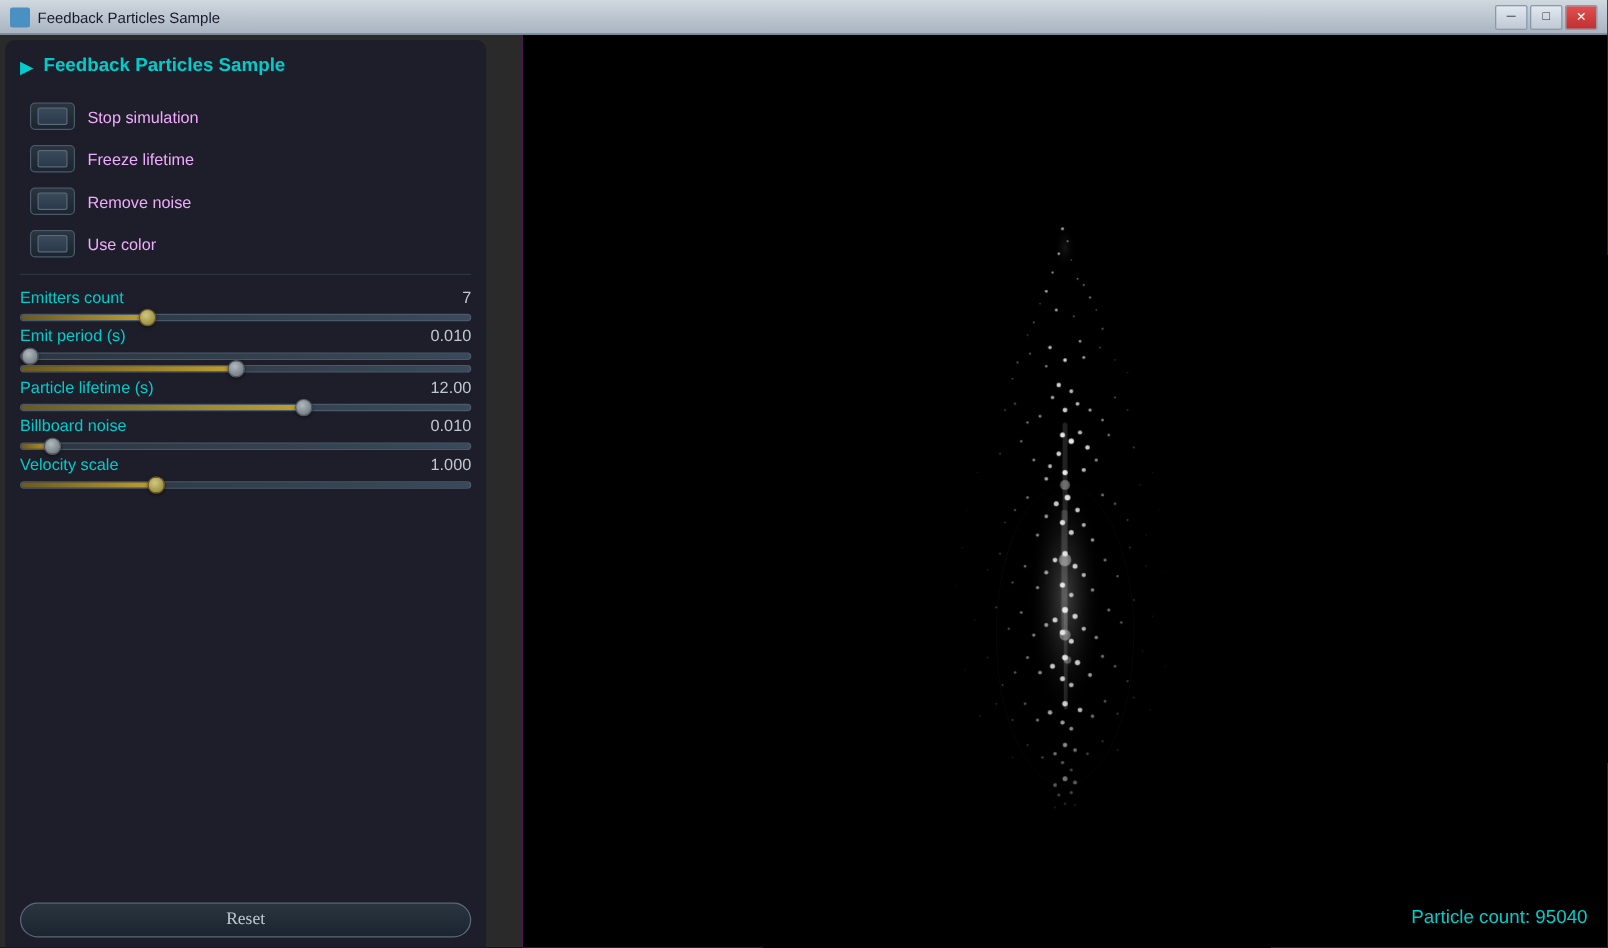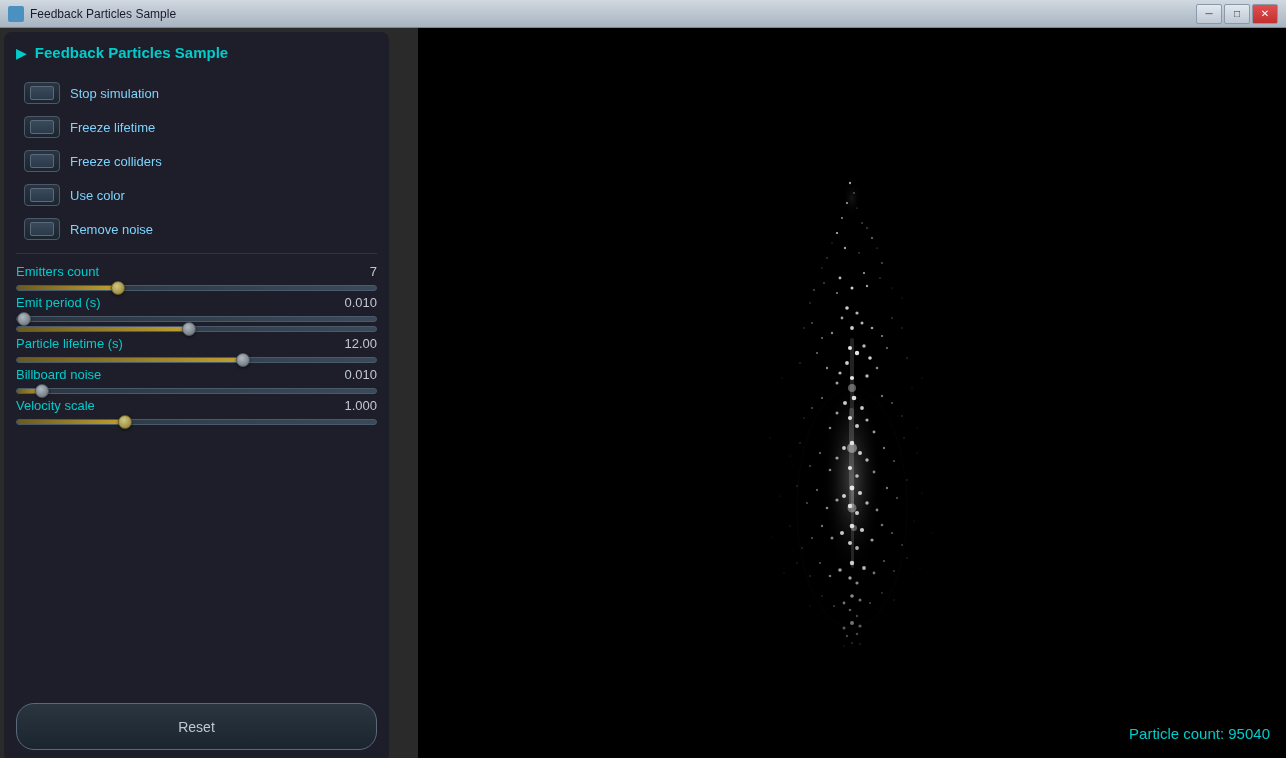--- a/index.html
+++ b/index.html
@@ -127,21 +127,21 @@
 
     .toggle-inner {
       width: 24px;
       height: 14px;
       background: linear-gradient(to bottom, #3a4a5a, #2a3a4a);
       border-radius: 2px;
       border: 1px solid #5a6a7a;
     }
 
     .toggle-label {
-      color: #7dd3fc;
+      color: #f0abfc;
       font-size: 13px;
     }
 
     
     .slider-section {
       margin: 4px 0;
     }
 
     .slider-header {
       display: flex;
@@ -194,30 +194,31 @@
     }
 
     
     .reset-button {
       margin-top: auto;
       padding-top: 12px;
     }
 
     .reset-btn {
       width: 100%;
-      height: 47px;
+      height: 28px;
       background: linear-gradient(to bottom, #2a3540, #1a2530);
       border: 1px solid #5a6a7a;
       border-radius: 18px;
       color: #c0c8d0;
       font-size: 14px;
       cursor: pointer;
       display: flex;
       align-items: center;
       justify-content: center;
+      font-family: Liberation Serif, serif;
     }
 
     
     .particle-viewport {
       flex: 1;
       background: #a21caf;
       position: relative;
       overflow: hidden;
       margin-left: 25px;
     }
@@ -277,33 +278,27 @@
         <div class="toggle-row">
       <div class="toggle-btn">
         <div class="toggle-inner"></div>
       </div>
       <span class="toggle-label">Freeze lifetime</span>
     </div>
         <div class="toggle-row">
       <div class="toggle-btn">
         <div class="toggle-inner"></div>
       </div>
-      <span class="toggle-label">Freeze colliders</span>
+      <span class="toggle-label">Remove noise</span>
     </div>
         <div class="toggle-row">
       <div class="toggle-btn">
         <div class="toggle-inner"></div>
       </div>
       <span class="toggle-label">Use color</span>
-    </div>
-        <div class="toggle-row">
-      <div class="toggle-btn">
-        <div class="toggle-inner"></div>
-      </div>
-      <span class="toggle-label">Remove noise</span>
     </div>
       </div>
 
     <div class="divider"></div>
 
     <div id="slider-sections">
     <div class="slider-section">
       <div class="slider-header">
         <span class="slider-label">Emitters count</span>
         <span class="slider-value">7</span>

